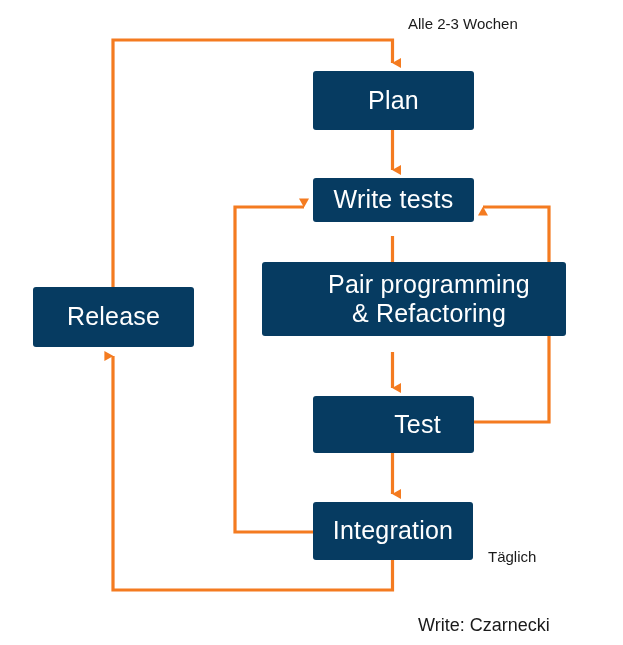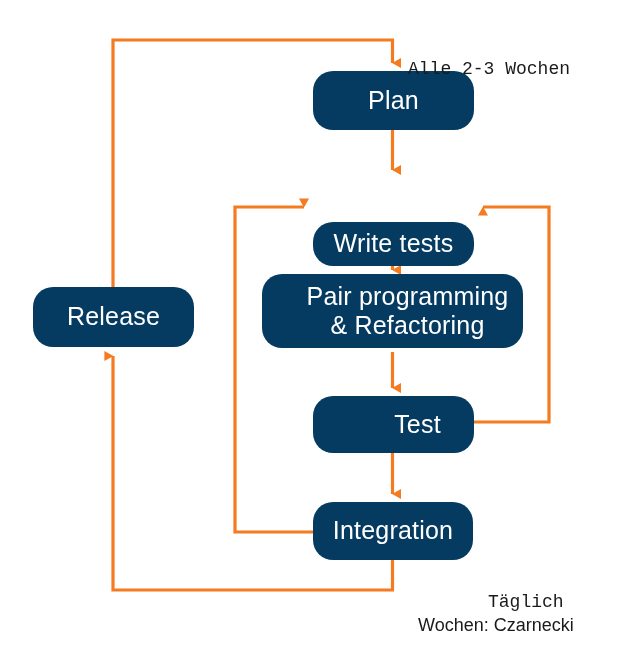--- a/index.html
+++ b/index.html
@@ -23,39 +23,38 @@
     position: absolute;
     left: 0;
     top: 0;
     width: 623px;
     height: 645px;
   }
   .node-box {
     position: absolute;
     box-sizing: border-box;
     background: #063B61;
-    border-radius: 20px;
+    border-radius: 3px;
     display: flex;
     align-items: center;
     justify-content: center;
     text-align: center;
     color: #ffffff;
     font-family: "Liberation Sans", sans-serif;
     font-size: 25px;
     line-height: 1.18;
     letter-spacing: 0.2px;
     white-space: pre-line;
   }
   .annotation {
     position: absolute;
     color: #1a1a1a;
-    font-family: Liberation Mono, monospace;
-    font-size: 18px;
+    font-family: Liberation Sans, sans-serif;
+    font-size: 15px;
     white-space: nowrap;
-    margin-top: 44px;
   }
   .caption {
     position: absolute;
     color: #1a1a1a;
     font-family: "Liberation Sans", sans-serif;
     font-size: 18px;
     white-space: nowrap;
   }
 </style>
 </head>
@@ -97,40 +96,40 @@
 
       <path d="M 113 287 L 113 40 L 392.5 40 L 392.5 63" marker-end="url(#arrowhead-down)"></path>
 
     </g>
   </svg>
 
   <div class="node-box" style="left:313px; top:71px; width:161px; height:59px;">
     <span>Plan</span>
   </div>
 
-  <div class="node-box" style="left:313px; top:178px; width:161px; height:44px;margin-top:44px;">
+  <div class="node-box" style="left:313px; top:178px; width:161px; height:44px;">
     <span>Write tests</span>
   </div>
 
-  <div class="node-box" style="left:262px; top:274px; width:261px; height:74px;padding-left:30px;">
+  <div class="node-box" style="left:262px; top:262px; width:304px; height:74px;padding-left:30px;">
     <span>Pair programming
 &amp; Refactoring</span>
   </div>
 
   <div class="node-box" style="left:313px; top:396px; width:161px; height:57px;padding-left:48px;">
     <span>Test</span>
   </div>
 
   <div class="node-box" style="left:33px; top:287px; width:161px; height:60px;">
     <span>Release</span>
   </div>
 
   <div class="node-box" style="left:313px; top:502px; width:160px; height:58px;">
     <span>Integration</span>
   </div>
 
   <div class="annotation" style="left:408px; top:15px;">Alle 2-3 Wochen</div>
 
   <div class="annotation" style="left:488px; top:548px;">Täglich</div>
 
-  <div class="caption" style="left:418px; top:615px;">Wochen: Czarnecki</div>
+  <div class="caption" style="left:418px; top:615px;">Write: Czarnecki</div>
 
 </div>
 
 </body></html>

